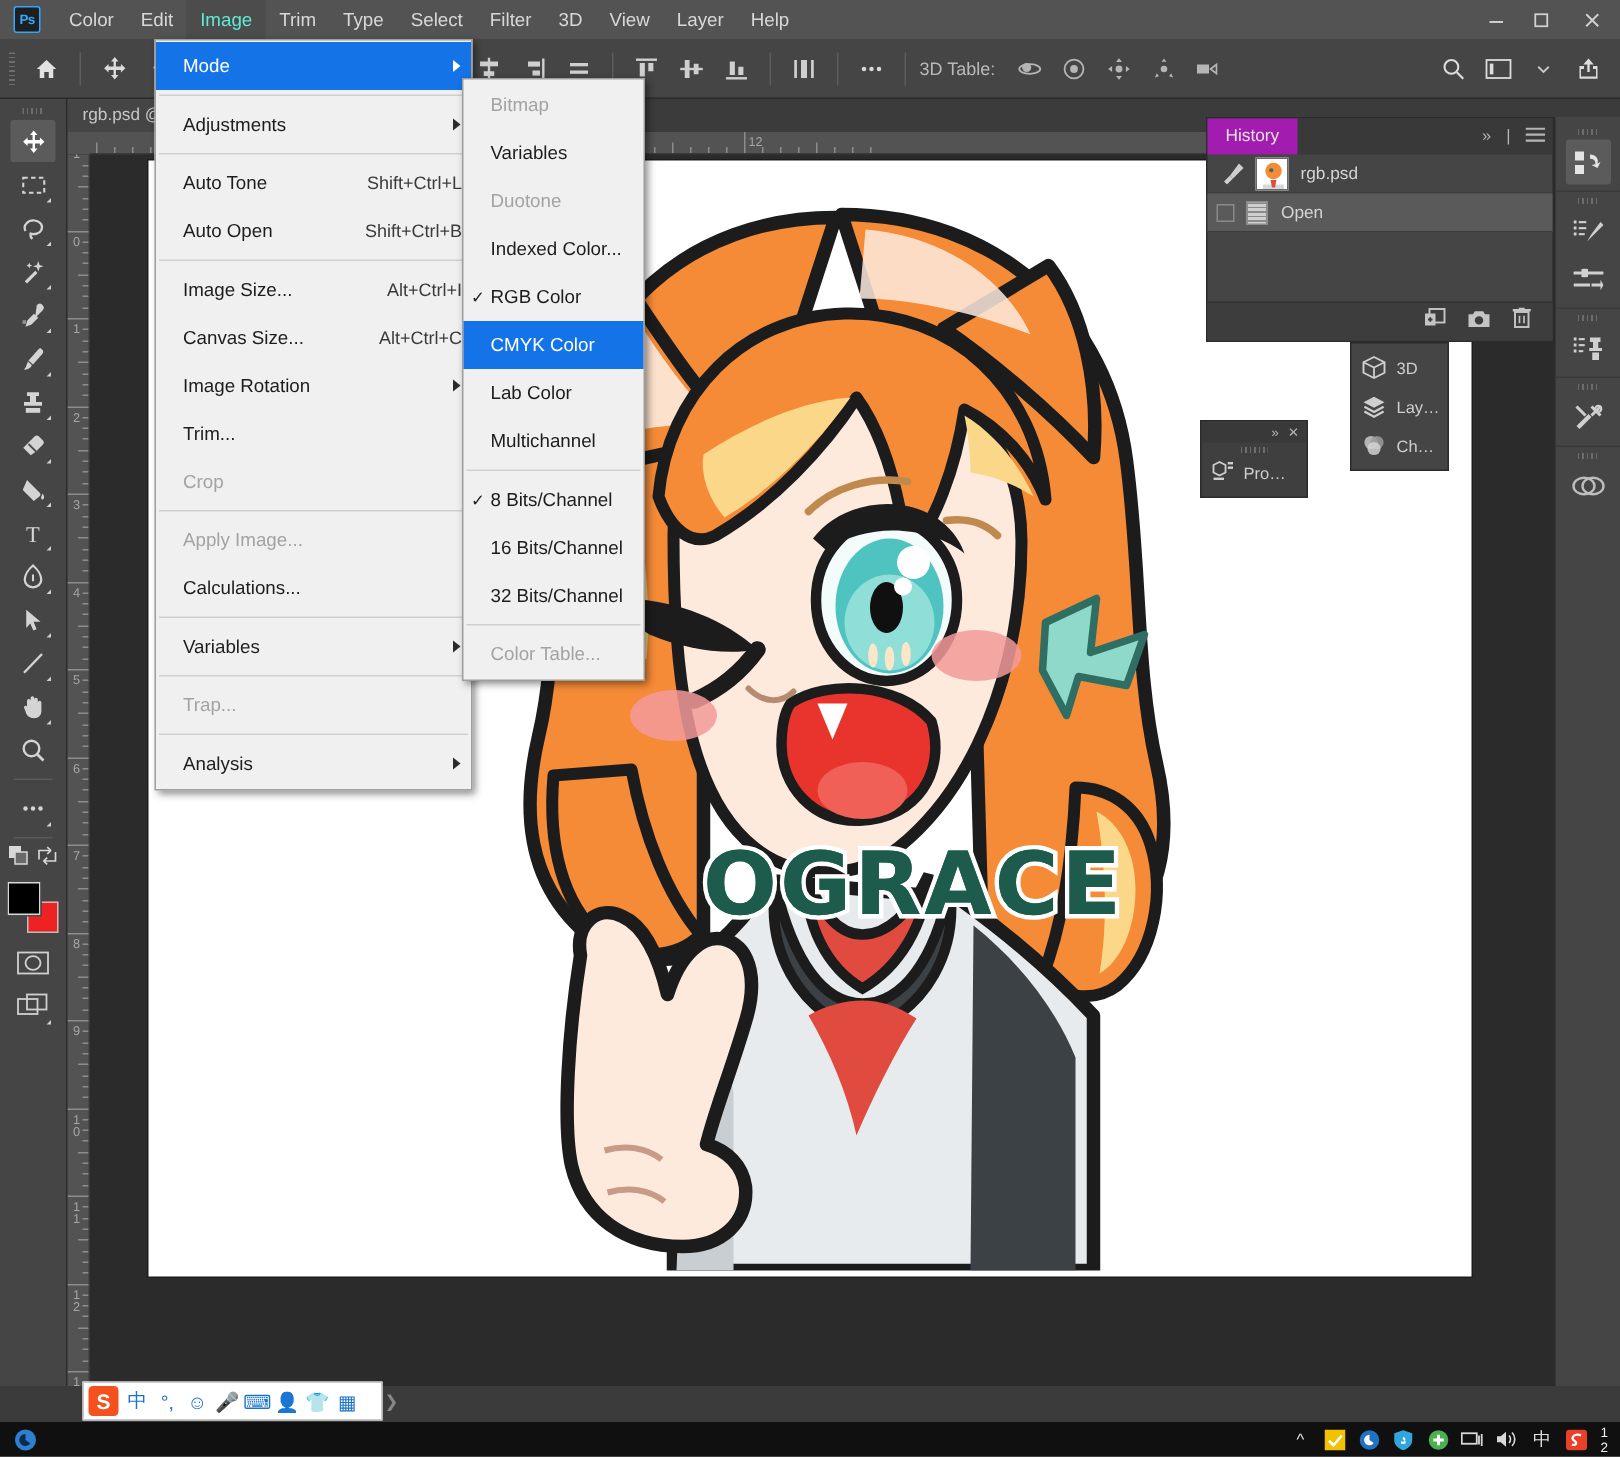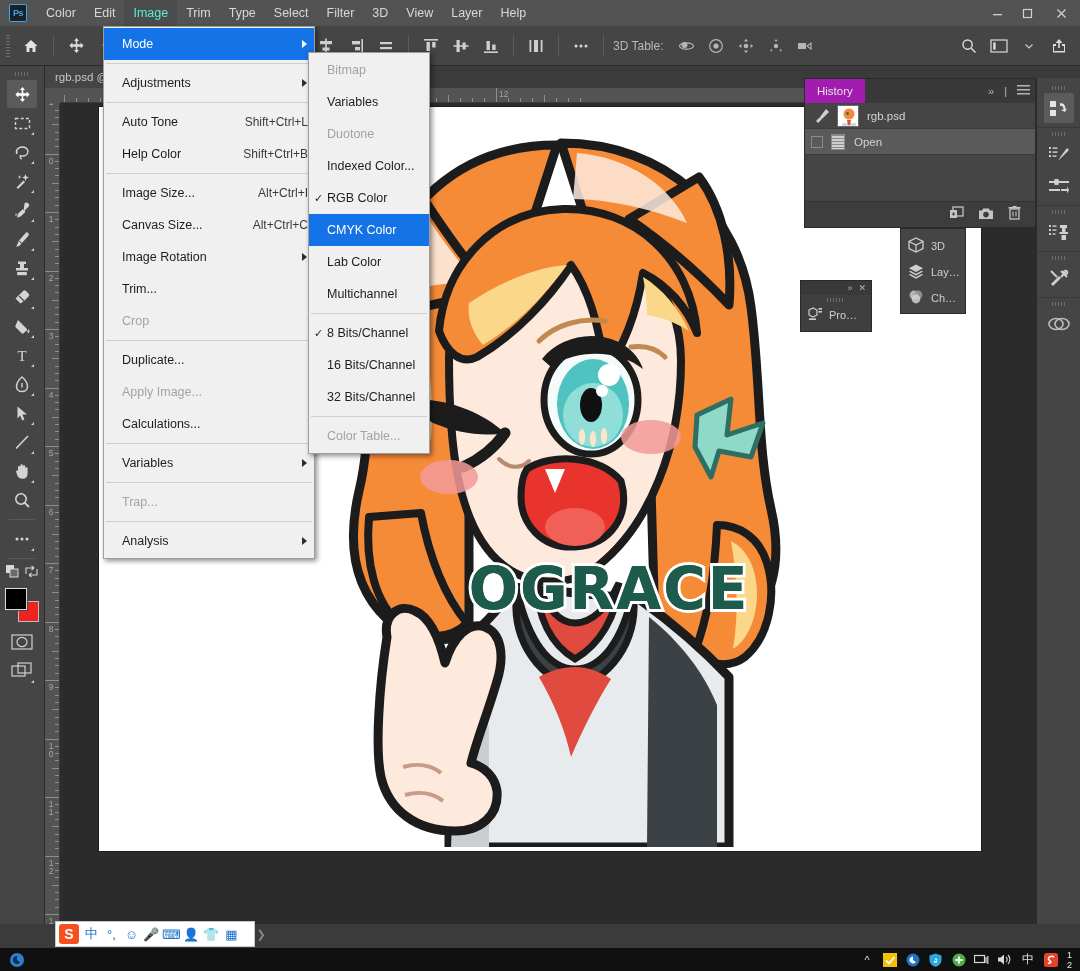--- a/index.html
+++ b/index.html
@@ -845,21 +845,21 @@
       <div class="mrow">
         <span class="lbl">Adjustments</span>
         <span class="arr"></span>
       </div>
       <div class="msep"></div>
       <div class="mrow">
         <span class="lbl">Auto Tone</span>
         <span class="acc">Shift+Ctrl+L</span>
       </div>
       <div class="mrow">
-        <span class="lbl">Help Color</span>
+        <span class="lbl">Auto Open</span>
         <span class="acc">Shift+Ctrl+B</span>
       </div>
       <div class="msep"></div>
       <div class="mrow">
         <span class="lbl">Image Size...</span>
         <span class="acc">Alt+Ctrl+I</span>
       </div>
       <div class="mrow">
         <span class="lbl">Canvas Size...</span>
         <span class="acc">Alt+Ctrl+C</span>
@@ -868,23 +868,20 @@
         <span class="lbl">Image Rotation</span>
         <span class="arr"></span>
       </div>
       <div class="mrow">
         <span class="lbl">Trim...</span>
       </div>
       <div class="mrow dis">
         <span class="lbl">Crop</span>
       </div>
       <div class="msep"></div>
-      <div class="mrow">
-        <span class="lbl">Duplicate...</span>
-      </div>
       <div class="mrow dis">
         <span class="lbl">Apply Image...</span>
       </div>
       <div class="mrow">
         <span class="lbl">Calculations...</span>
       </div>
       <div class="msep"></div>
       <div class="mrow">
         <span class="lbl">Variables</span>
         <span class="arr"></span>

